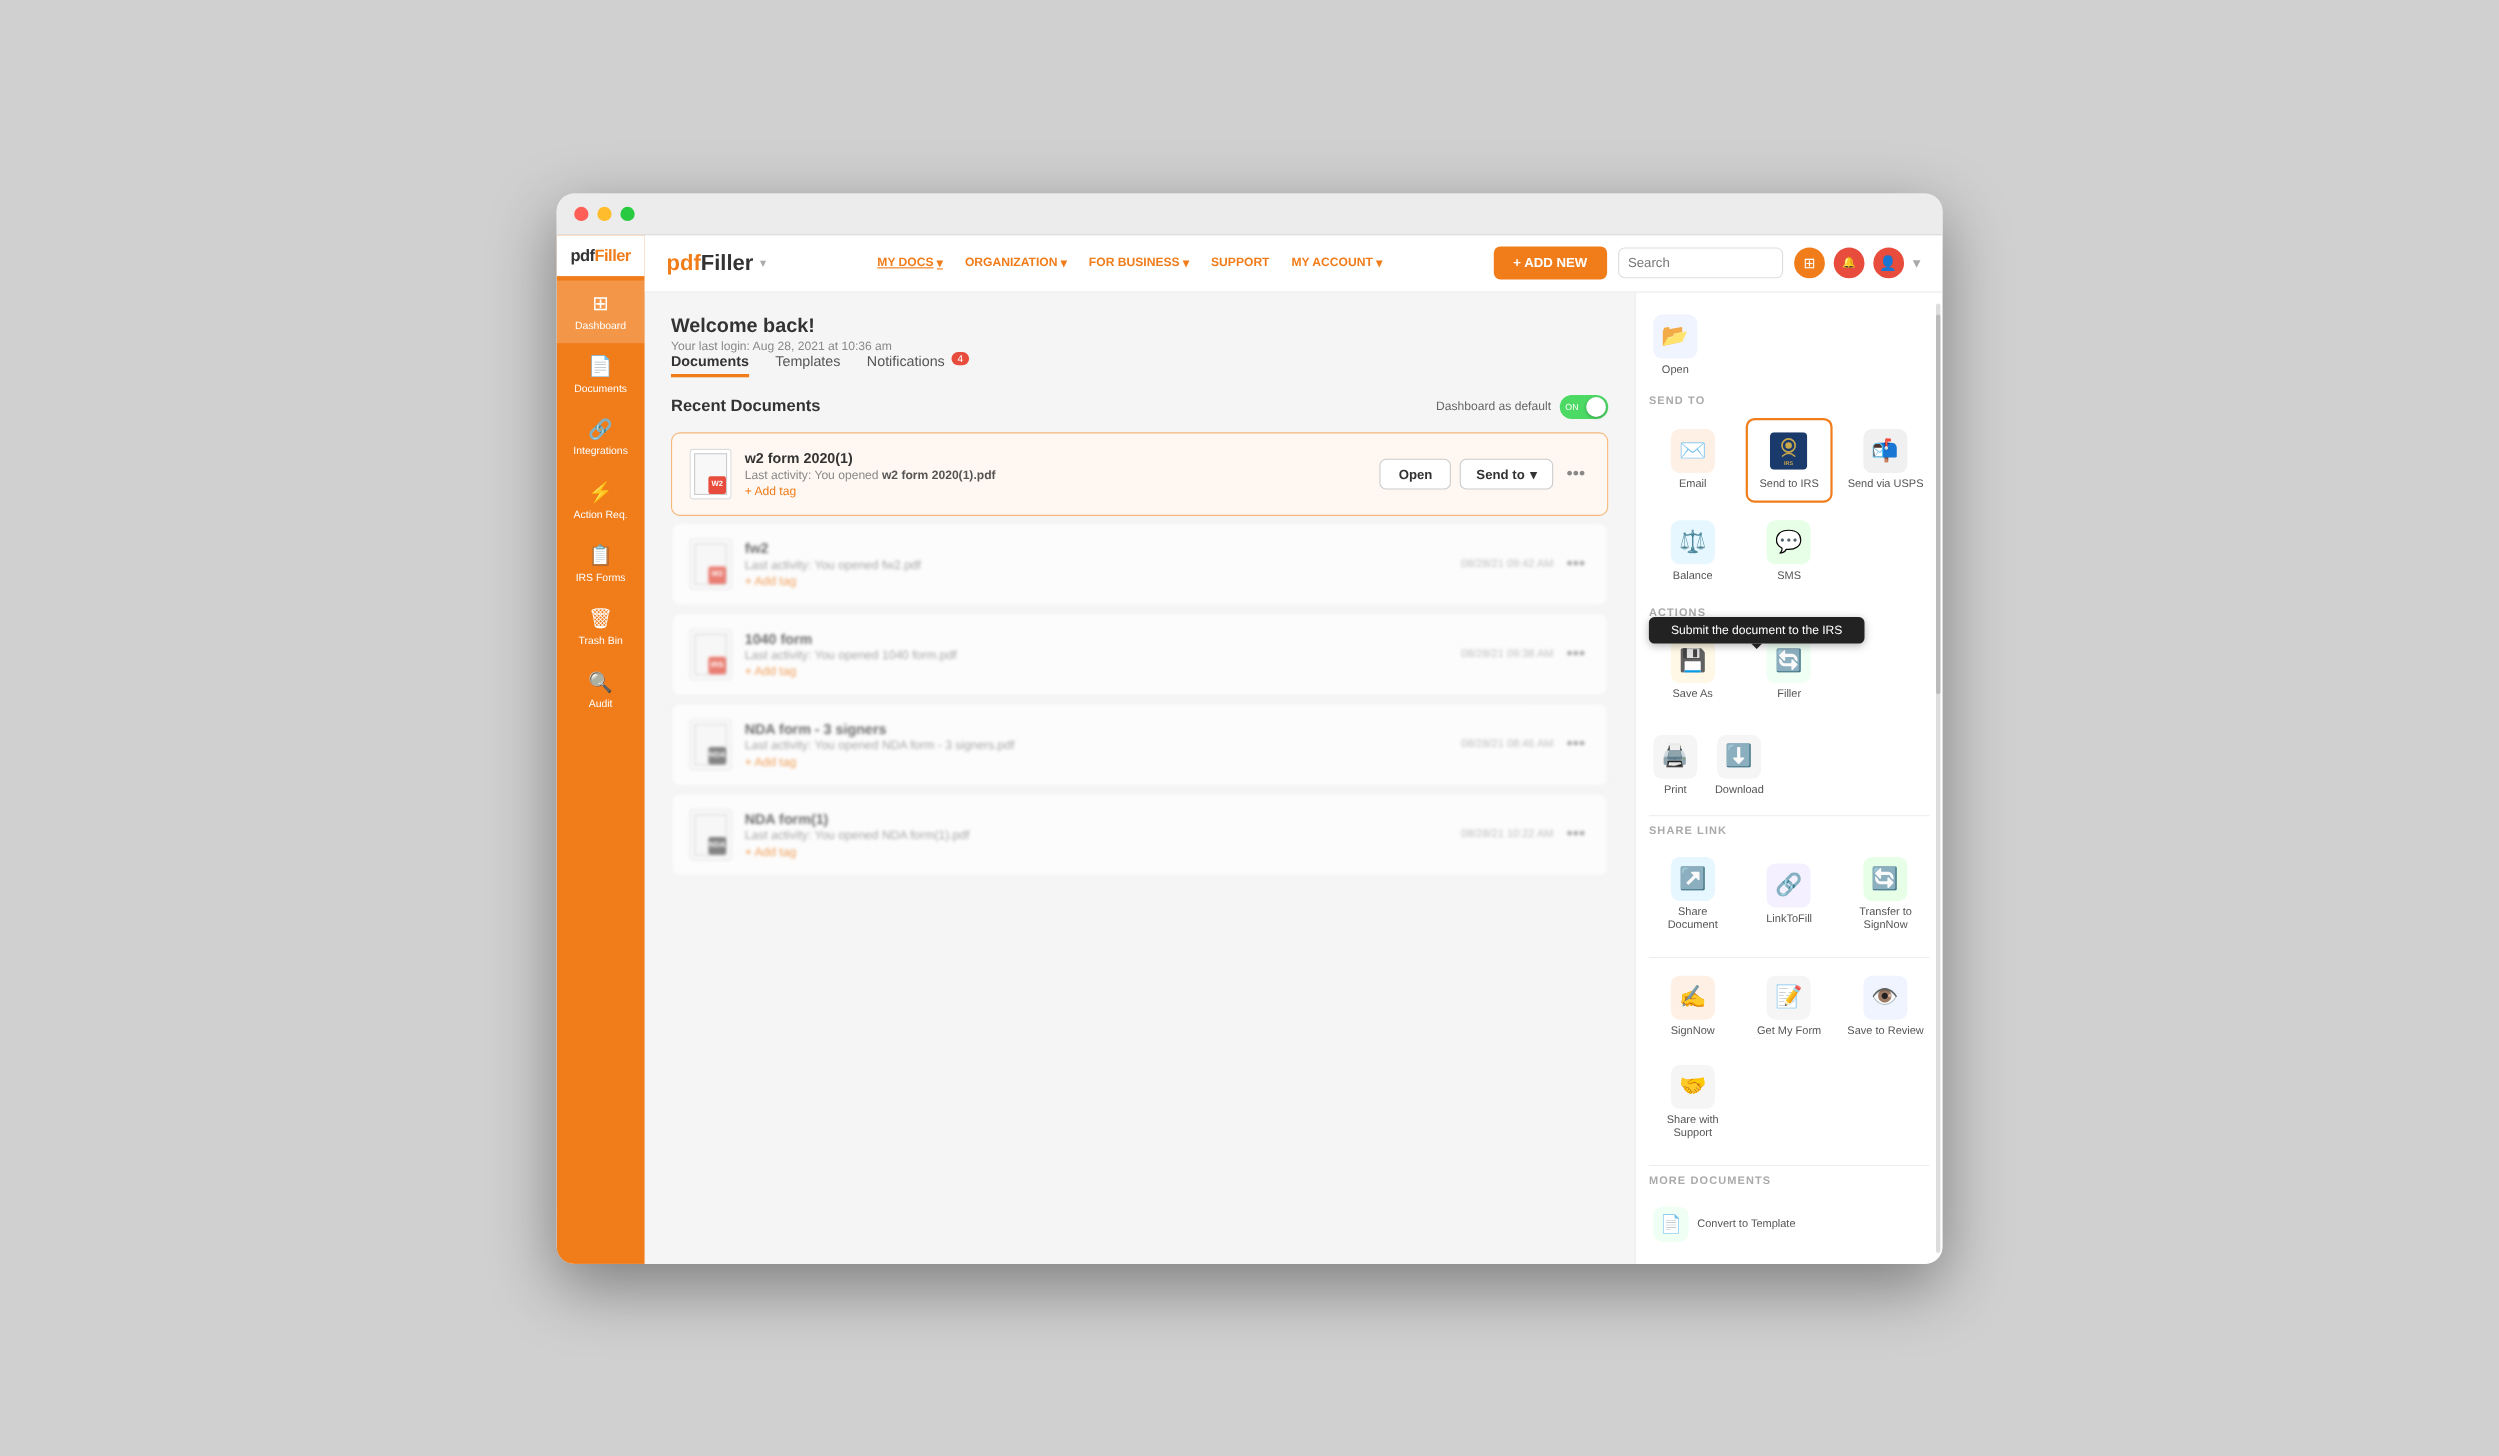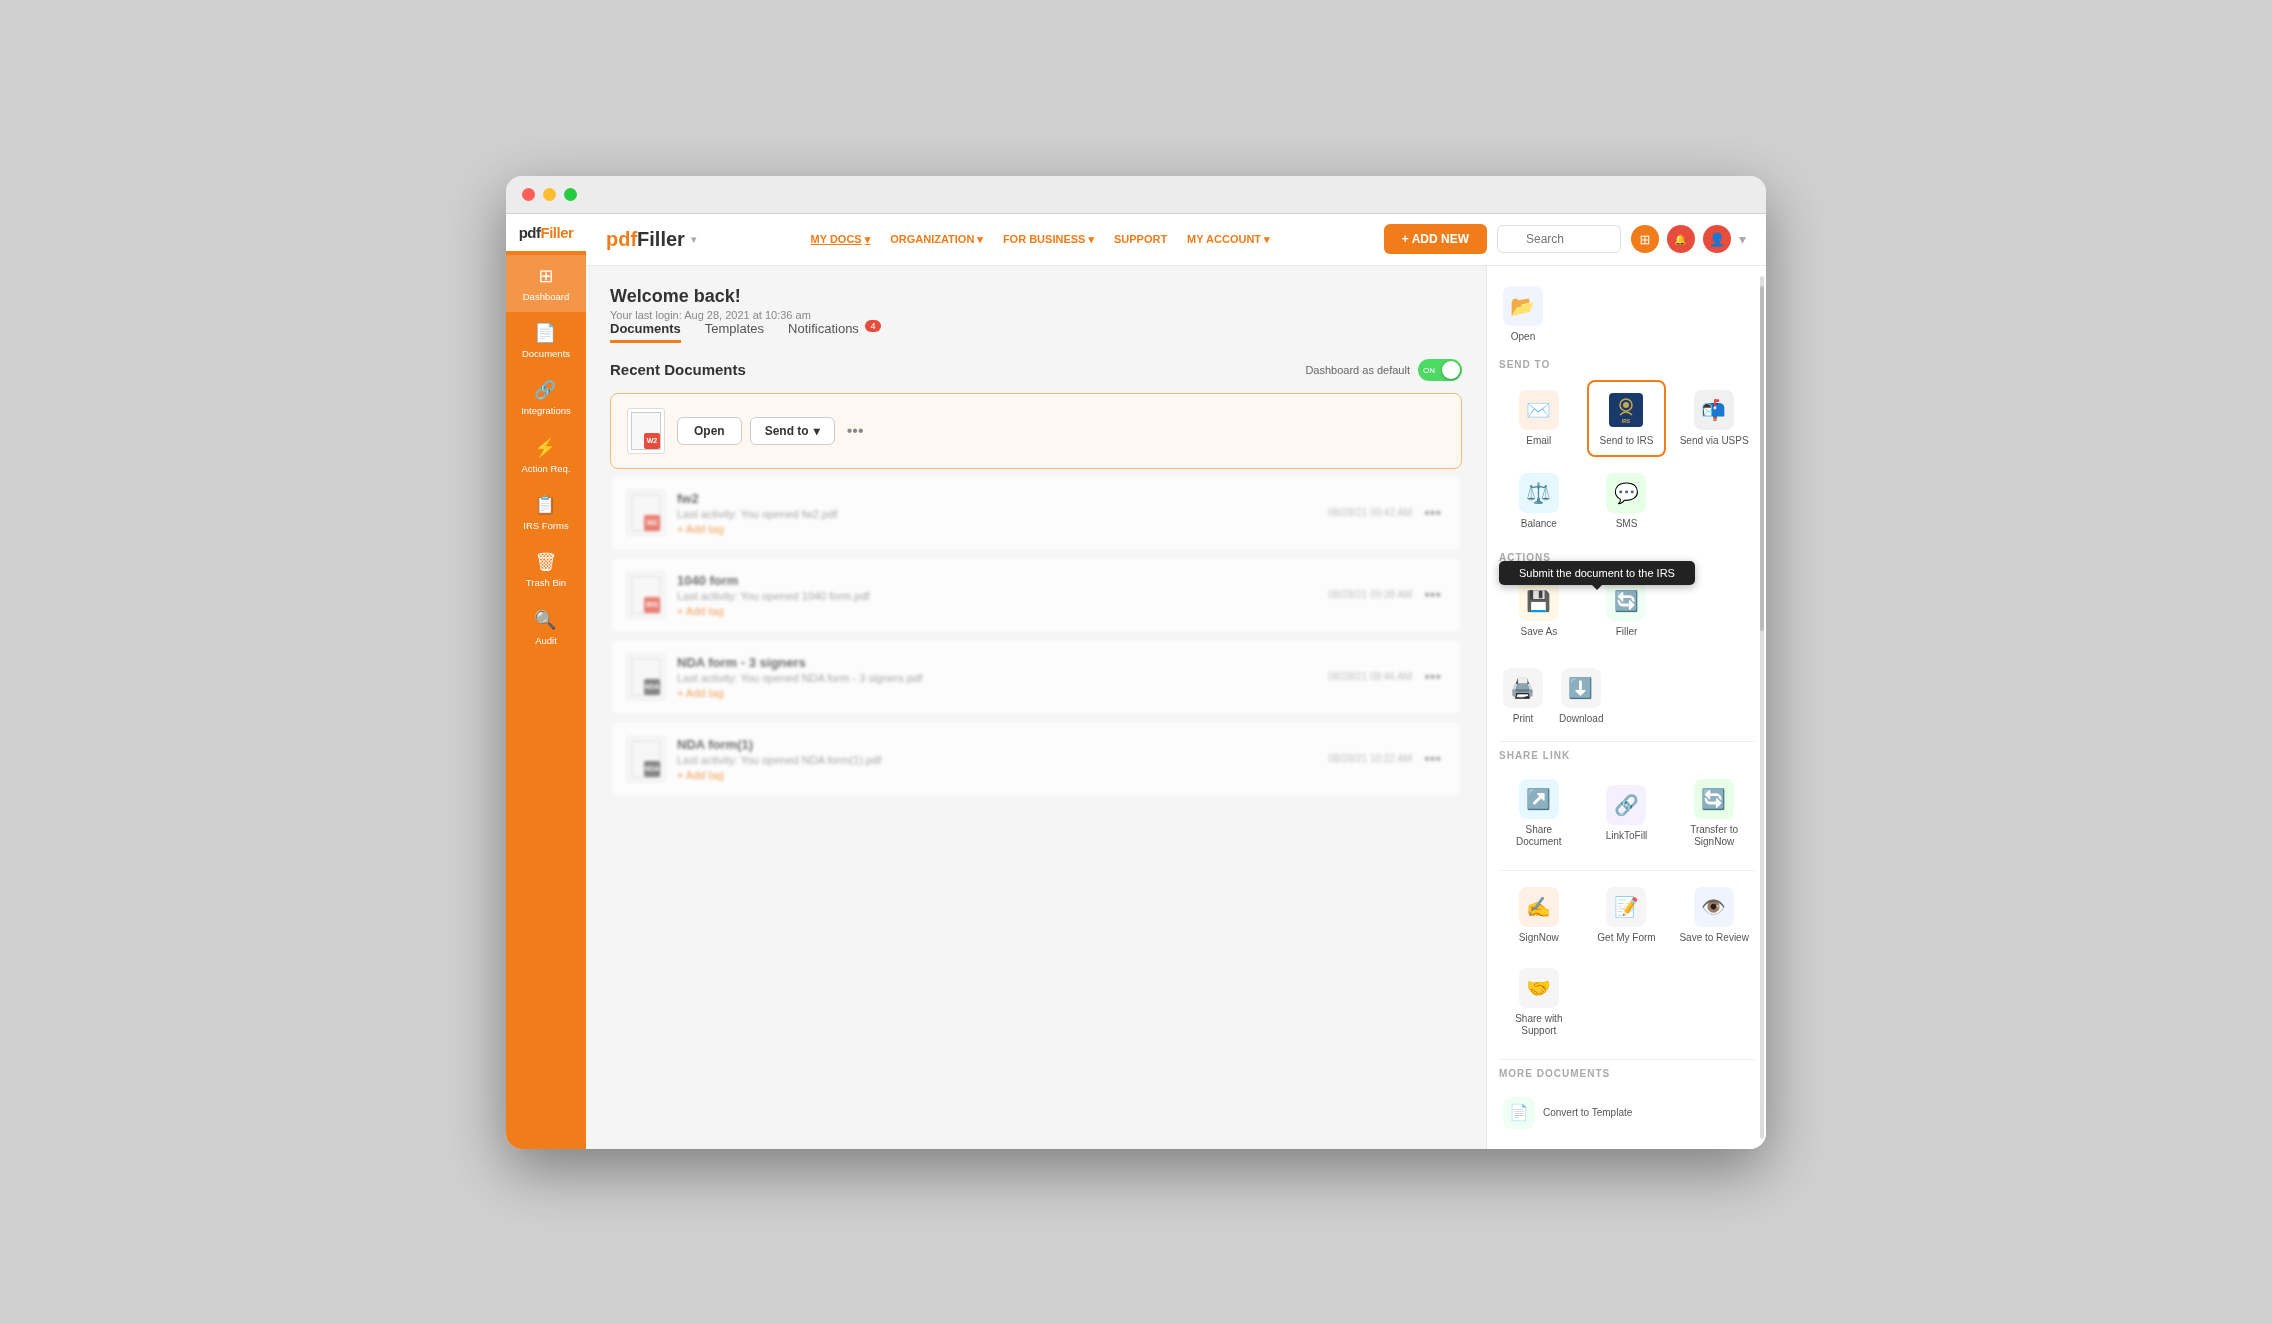--- a/index.html
+++ b/index.html
@@ -168,23 +168,23 @@
       font-size: 12px;
       font-weight: 700;
       cursor: pointer;
       display: flex;
       align-items: center;
       gap: 6px;
     }
     .search-box {
       border: 1px solid #ddd;
       border-radius: 6px;
-      padding: 6px 28px;
+      padding: 6px 8px;
       font-size: 12px;
-      width: 124px;
+      width: 150px;
       color: #999;
     }
     .topbar-icons {
       display: flex;
       align-items: center;
       gap: 8px;
     }
     .topbar-icon {
       width: 28px; height: 28px;
       border-radius: 50%;
@@ -667,20 +667,27 @@
           </div>
 
           <div class="doc-list">
 
             <div class="doc-item highlighted">
               <div class="doc-thumb">
                 <div class="doc-thumb-inner">
                   <div class="doc-icon-badge">W2</div>
                 </div>
               </div>
+              <div class="doc-info">
+                <div class="doc-name">w2 form 2020(1)</div>
+                <div class="doc-activity">
+                  Last activity: You opened <strong>w2 form 2020(1).pdf</strong>
+                </div>
+                <span class="doc-tag">+ Add tag</span>
+              </div>
               <div class="doc-actions">
                 <button class="btn-open">Open</button>
                 <button class="btn-send">
                   <span style="text-transform:none; font-size:12px;">Send to</span>
                   <span>▾</span>
                 </button>
                 <button class="btn-more">•••</button>
               </div>
             </div>
 

